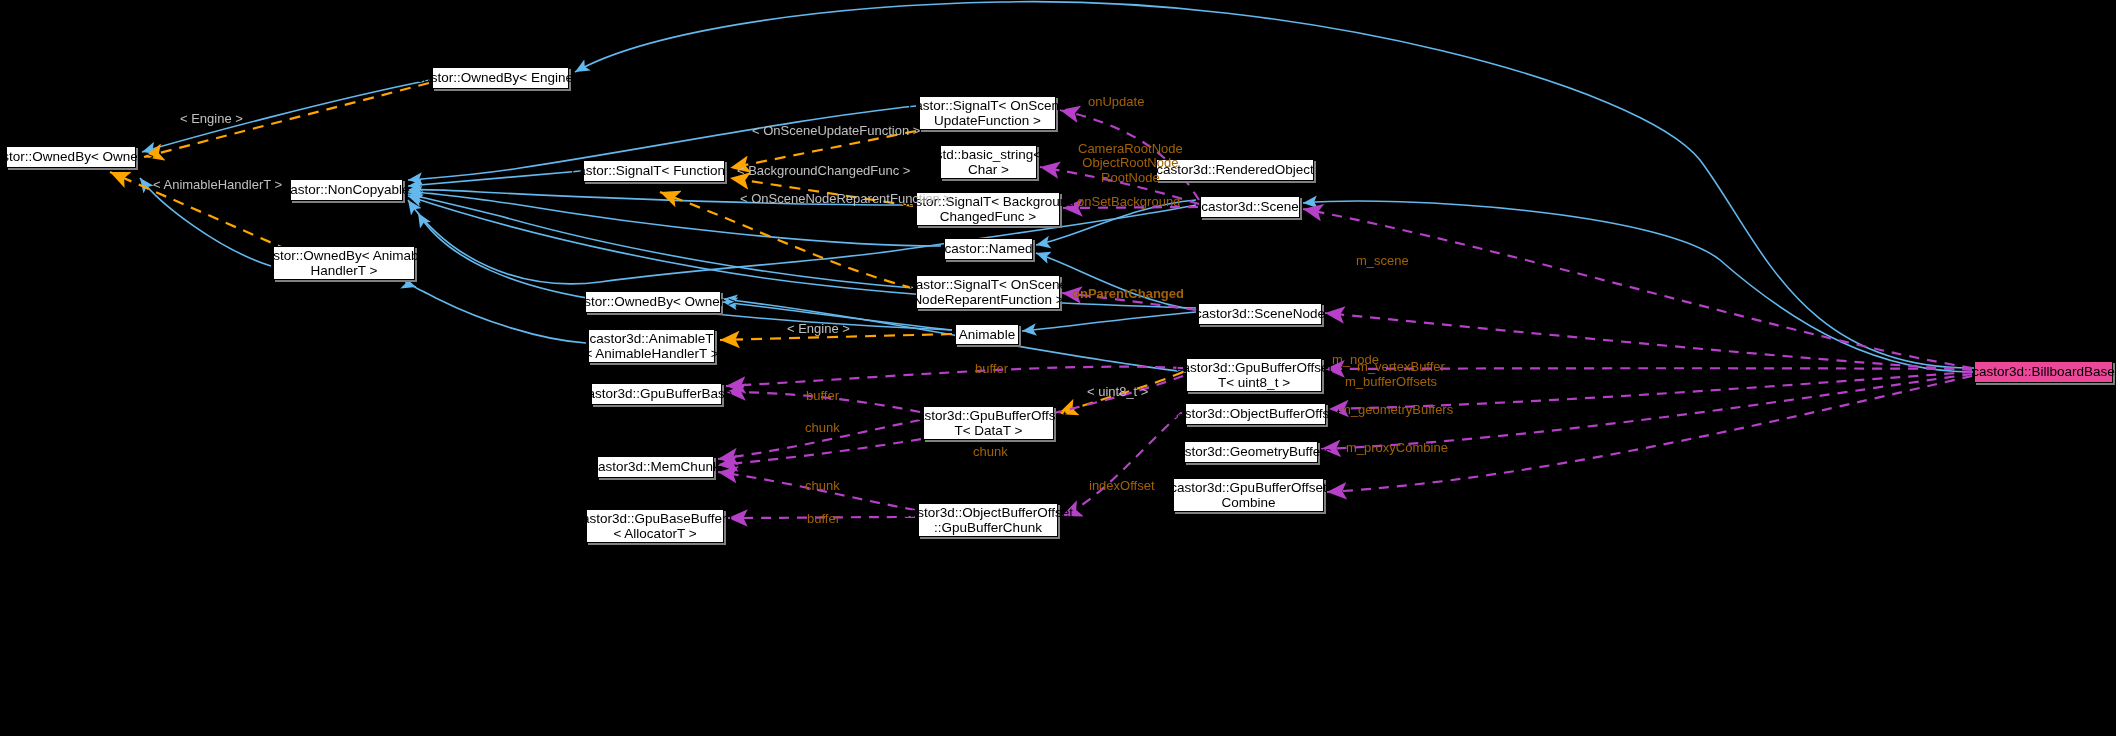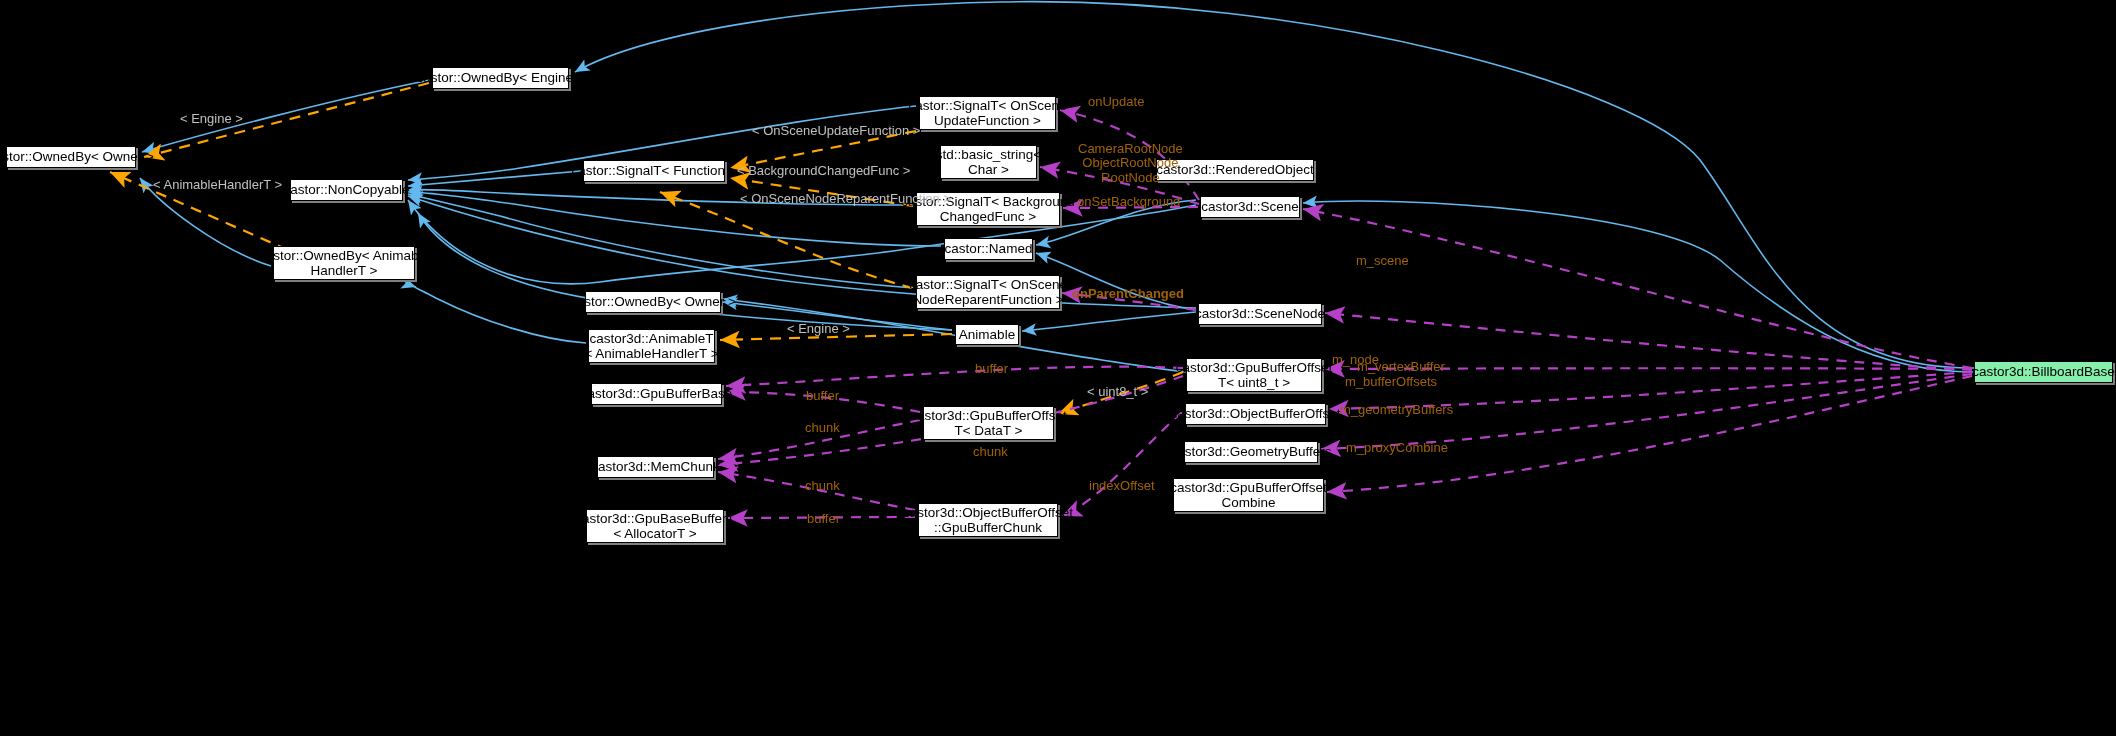--- a/index.html
+++ b/index.html
@@ -7,21 +7,21 @@
        font-family:"Liberation Sans","DejaVu Sans",sans-serif;}
   #stage{position:absolute;left:0;top:0;width:2116px;height:736px;}
   svg.edges{position:absolute;left:0;top:0;width:2116px;height:736px;}
 
   .node{position:absolute;box-sizing:border-box;
         background:#fff;color:#000;border:1px solid #000;
         box-shadow:2px 2px 0 0 #808080;
         display:flex;align-items:center;justify-content:center;
         text-align:center;line-height:1.12;
         font-size:13.5px;white-space:pre;padding:1px 5px;}
-  .node.hl{background:#86efac;}
+  .node.hl{background:#ec4899;}
 
   .elabel{position:absolute;color:#c0c0c0;font-size:13px;white-space:pre;
           text-align:center;line-height:1.1;pointer-events:none;}
   .elabel.mem{color:#a16207;}
 </style>
 </head>
 <body>
 
 <div id="stage">
 

